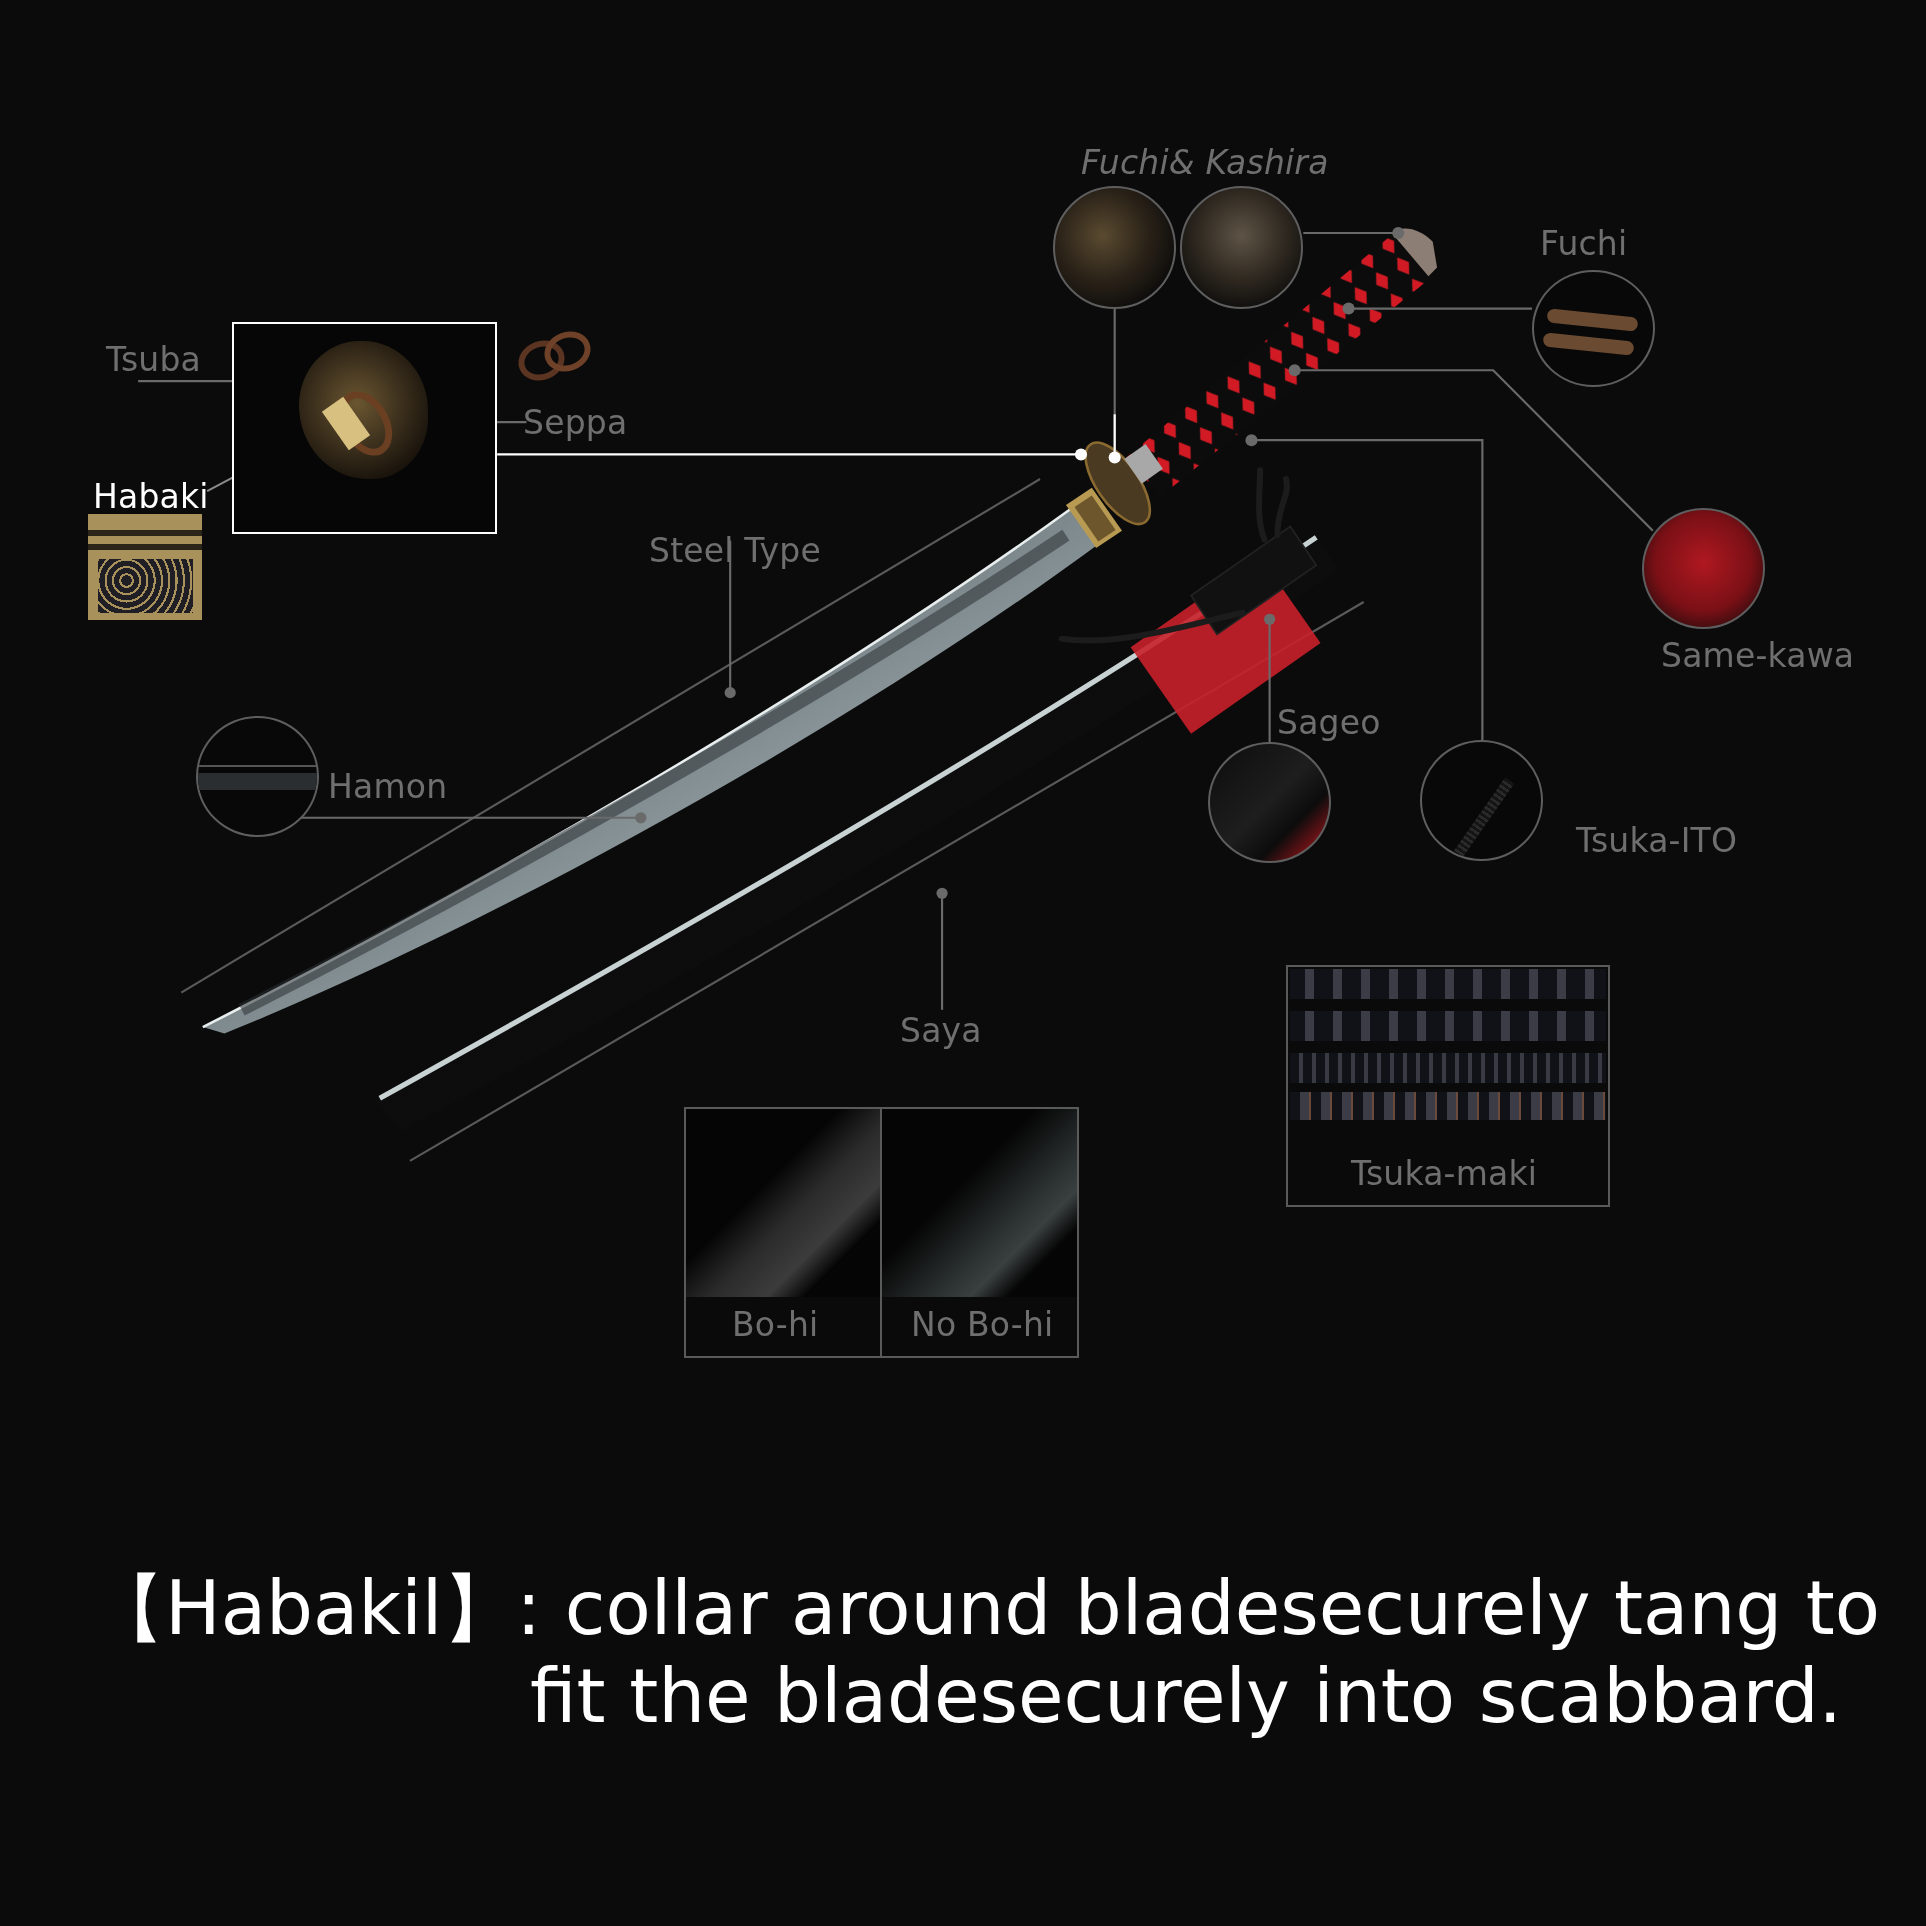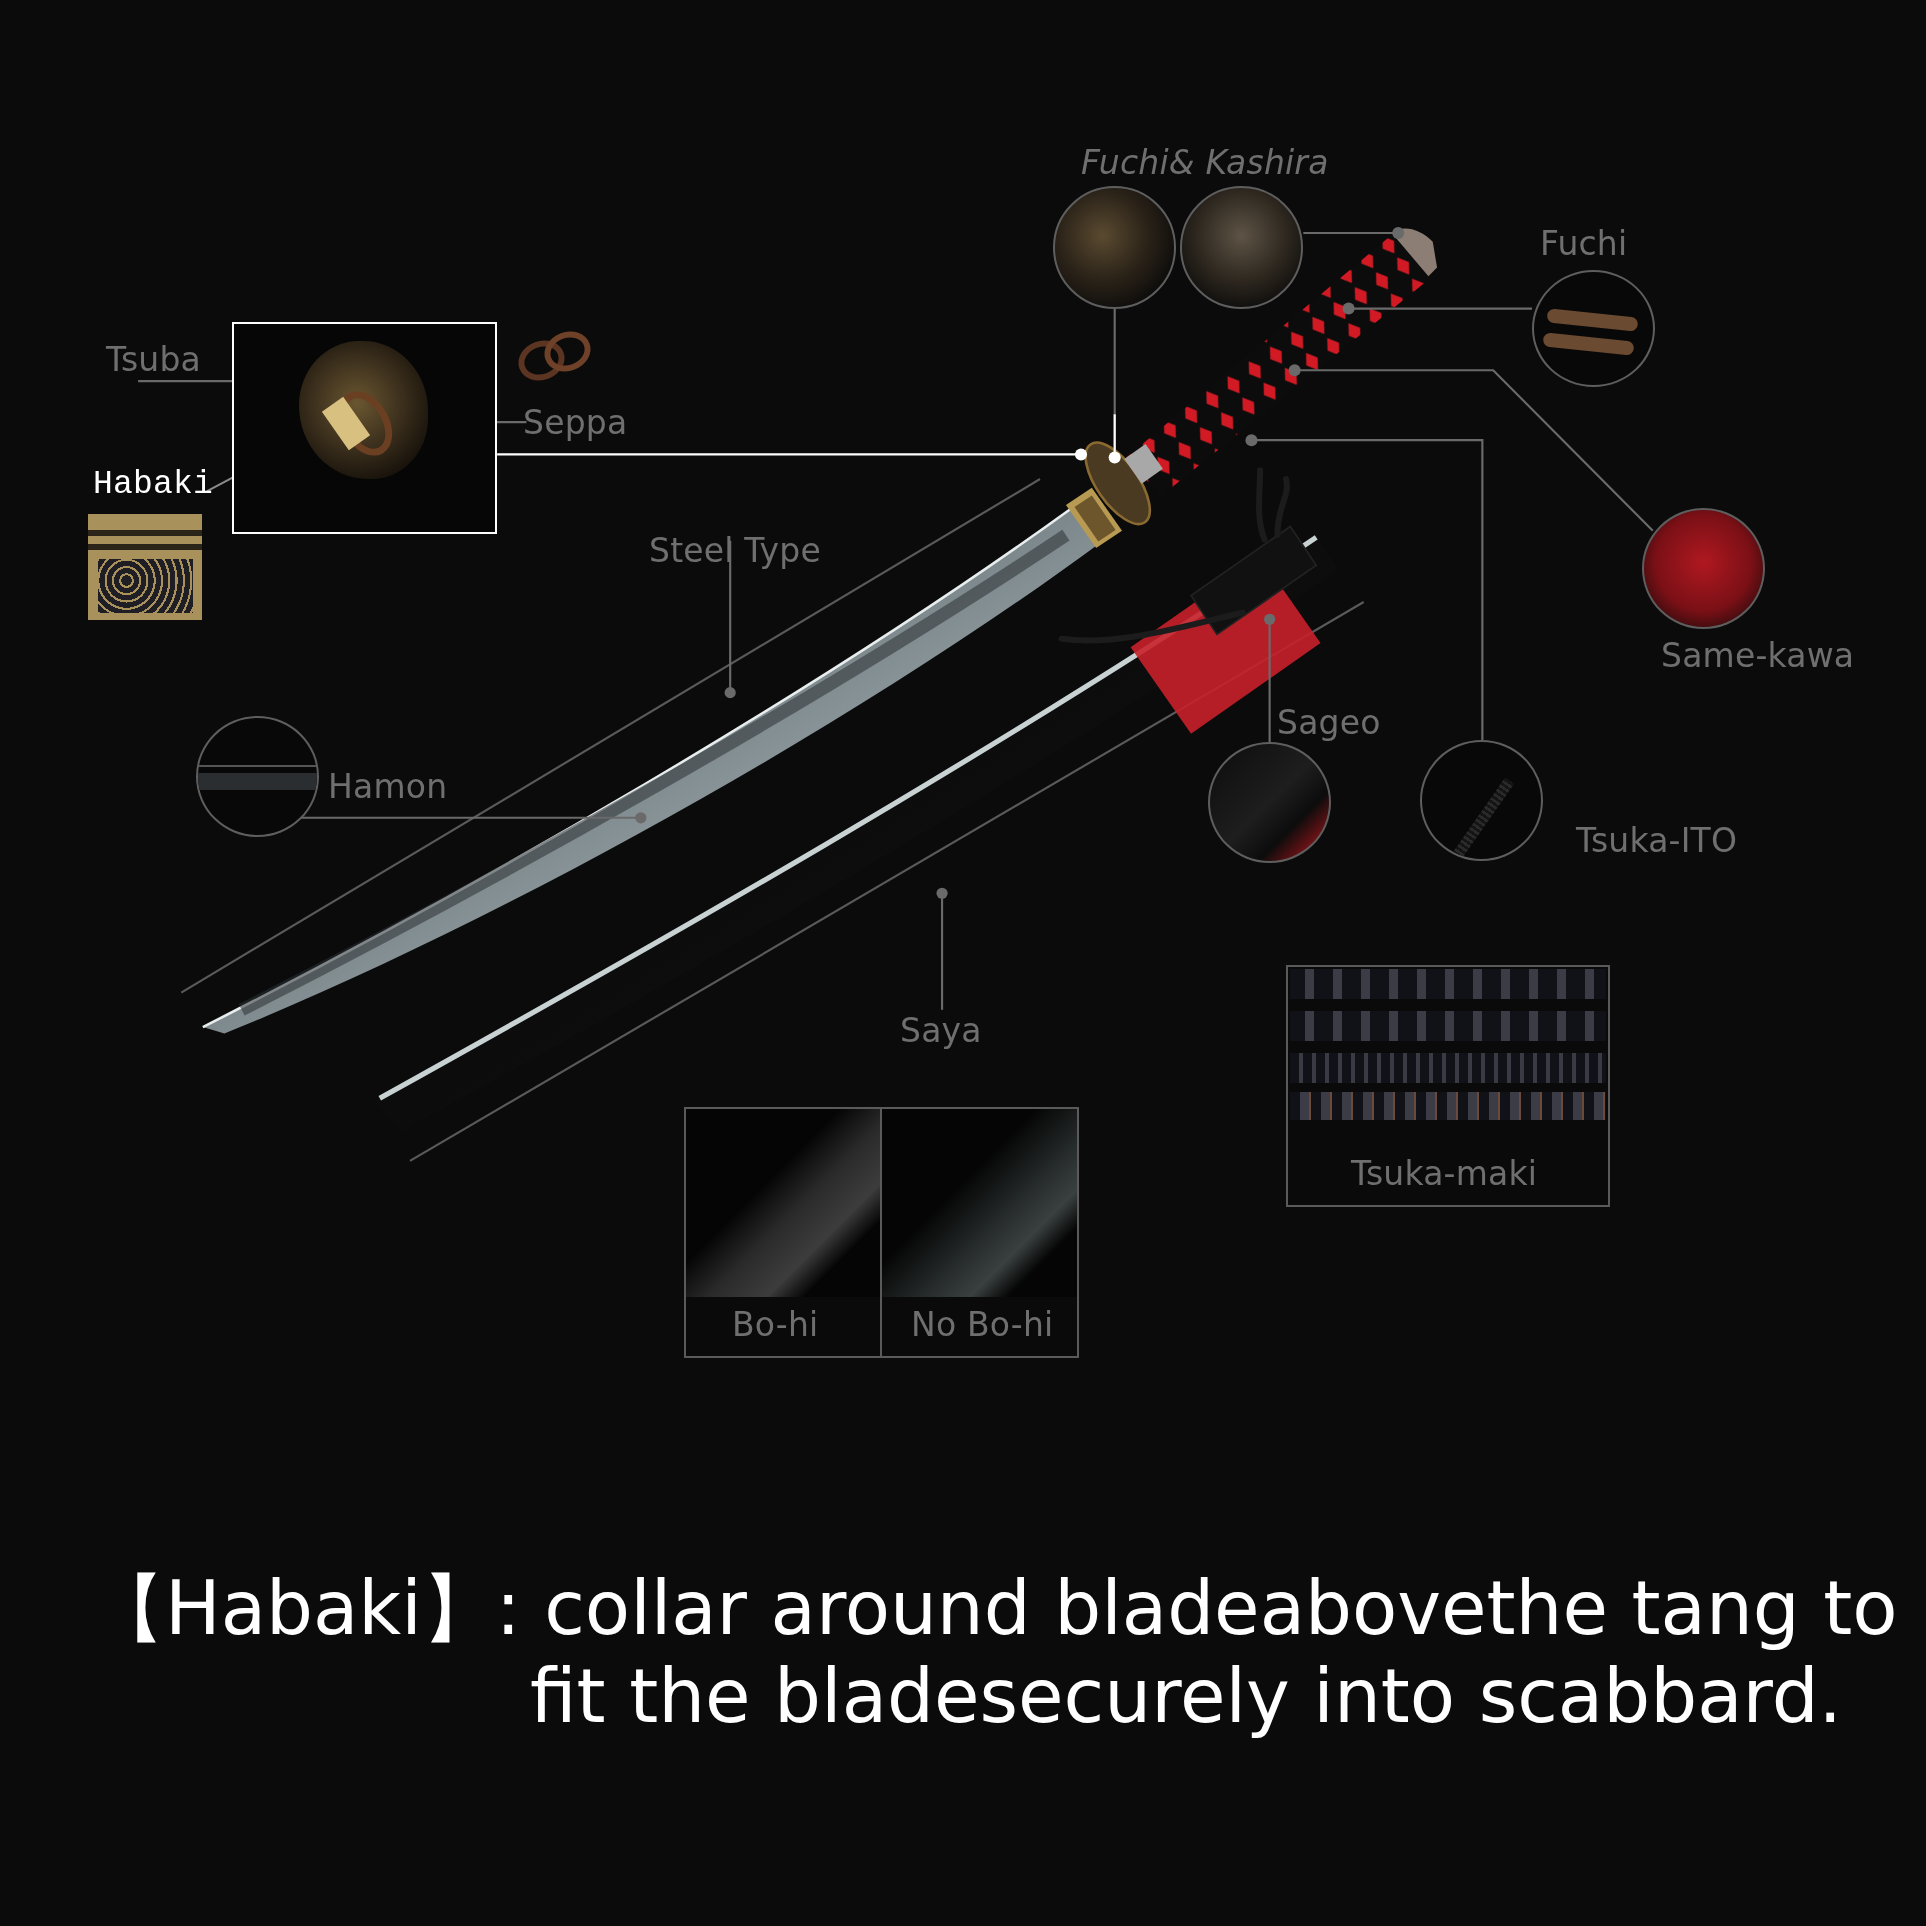--- a/index.html
+++ b/index.html
@@ -164,23 +164,23 @@
 <div class="panel" style="left:880px;top:1107px;width:199px;height:251px;">
   <div style="position:absolute;left:0;top:0;width:100%;height:188px;background:linear-gradient(135deg,#050505 0%,#050505 40%,#1e2222 55%,#3a4040 72%,#050505 82%);"></div>
 </div>
 <div class="label" style="left:732px;top:1308px;">Bo-hi</div>
 <div class="label" style="left:911px;top:1308px;">No Bo-hi</div>
 
 <div class="label" style="left:1081px;top:146px;font-style:italic;">Fuchi&amp; Kashira</div>
 <div class="label" style="left:1540px;top:227px;">Fuchi</div>
 <div class="label" style="left:106px;top:343px;">Tsuba</div>
 <div class="label" style="left:523px;top:406px;text-align:right;">Seppa</div>
-<div class="label white" style="left:93px;top:468px;font-family:Liberation Mono, monospace;">Habaki</div>
+<div class="label white" style="left:93px;top:480px;">Habaki</div>
 <div class="label" style="left:649px;top:534px;">Steel Type</div>
 <div class="label" style="left:1661px;top:639px;">Same-kawa</div>
 <div class="label" style="left:1277px;top:706px;text-align:right;">Sageo</div>
 <div class="label" style="left:328px;top:770px;">Hamon</div>
 <div class="label" style="left:1548px;top:824px;margin-left:28px;">Tsuka-ITO</div>
 <div class="label" style="left:900px;top:1014px;">Saya</div>
 
-<div class="caption" style="left:91px;top:1571px;">【Habaki】: collar around bladeabovethe tang to</div>
+<div class="caption" style="left:91px;top:1571px;">【Habakil】: collar around bladesecurely tang to</div>
 <div class="caption" style="left:530px;top:1659px;">fit the bladesecurely into scabbard.</div>
 
 
 </body></html>

